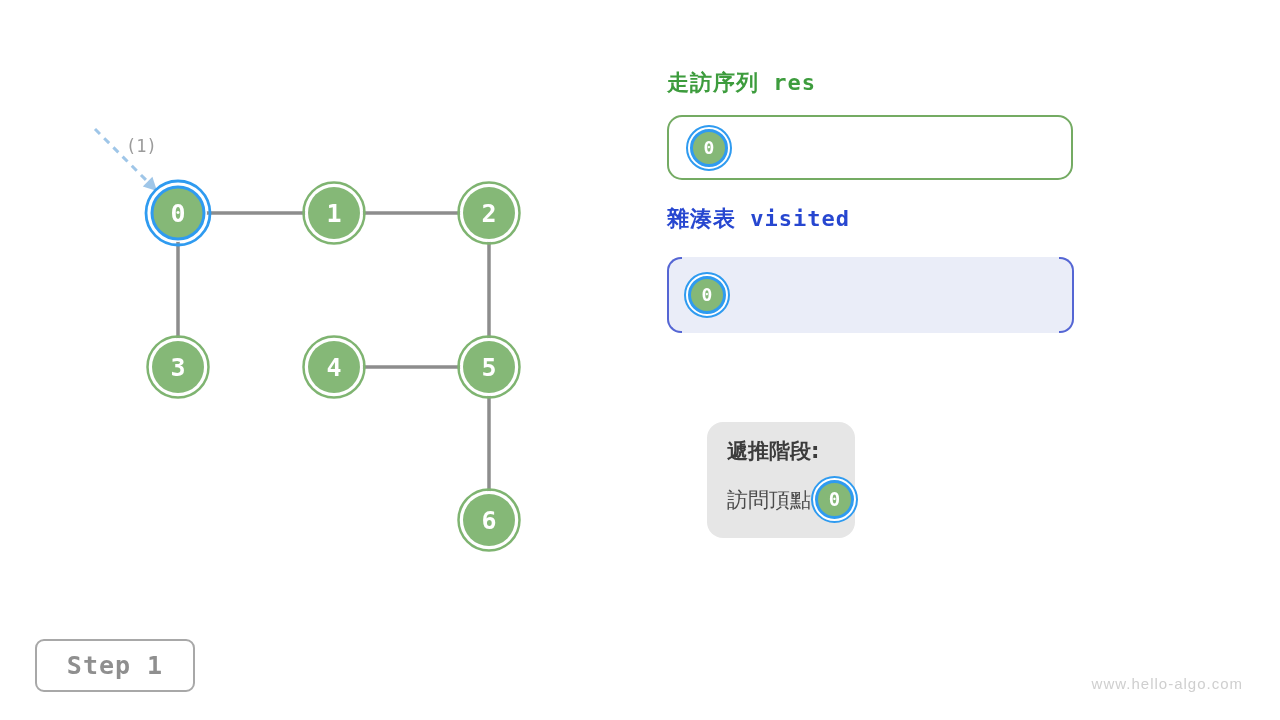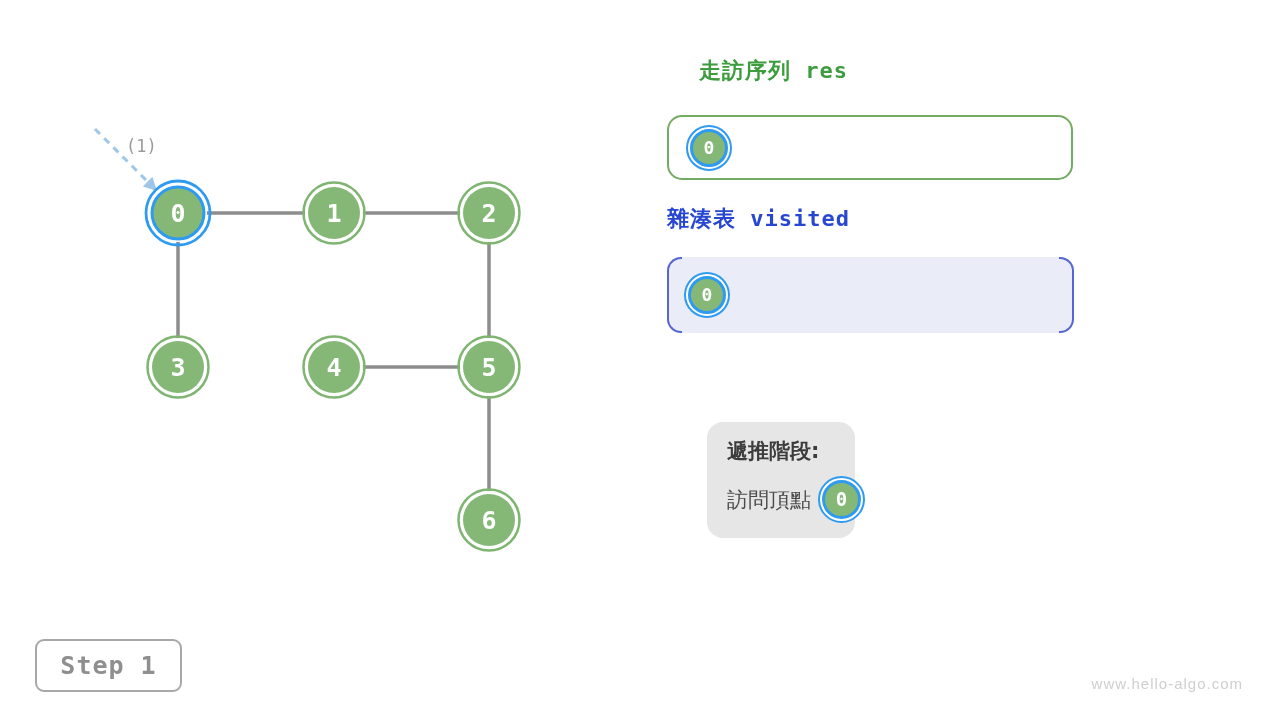--- a/index.html
+++ b/index.html
@@ -20,21 +20,21 @@
   .order-label{
     left:126px;top:136px;
     font-family:"DejaVu Sans Mono","Liberation Mono",monospace;
     font-size:17px;color:var(--order-gray);
   }
 
   .panel-title{
     font-family:"DejaVu Sans Mono","DejaVu Sans",monospace;
     font-weight:bold;font-size:22px;letter-spacing:1px;white-space:nowrap;
   }
-  .panel-title.green{left:667px;top:56px;color:var(--res-green);margin-left:32px;}
+  .panel-title.green{left:667px;top:68px;color:var(--res-green);}
   .panel-title.blue{left:667px;top:204px;color:var(--visited-blue);text-align:right;}
 
   .res-box{
     left:667px;top:115px;width:406px;height:65px;box-sizing:border-box;
     background:#fff;border:2.5px solid var(--res-border);border-radius:15px;
     display:flex;align-items:center;padding-left:17px;gap:12px;
   }
   .visited-box{
     left:667px;top:257px;width:407px;height:76px;box-sizing:border-box;
     background:var(--visited-fill);border-radius:14px;
@@ -58,26 +58,26 @@
 
   .stage-box{
     left:707px;top:422px;width:148px;height:116px;box-sizing:border-box;
     background:var(--stage-bg);border-radius:16px;padding:15px 20px 0 20px;
   }
   .stage-heading{
     font-size:21px;font-weight:bold;color:var(--stage-text);white-space:nowrap;
     font-family:"DejaVu Sans","Liberation Sans",sans-serif;
   }
   .stage-row{
-    margin-top:11px;display:flex;align-items:center;gap:7px;
+    margin-top:11px;display:flex;align-items:center;
     font-size:21px;color:var(--stage-text2);white-space:nowrap;
   }
 
   .step-box{
-    left:35px;top:639px;width:147px;height:53px;box-sizing:border-box;
+    left:35px;top:639px;width:160px;height:53px;box-sizing:border-box;
     background:#fff;border:2px solid var(--step-border);border-radius:9px;
     display:flex;align-items:center;justify-content:center;
     font-family:"DejaVu Sans Mono","Liberation Mono",monospace;
     font-weight:bold;font-size:25px;color:var(--step-text);letter-spacing:1px;
   }
 
   .watermark{
     right:37px;top:675px;
     font-family:Liberation Sans, sans-serif;
     font-size:15px;color:var(--watermark-gray);letter-spacing:1px;

